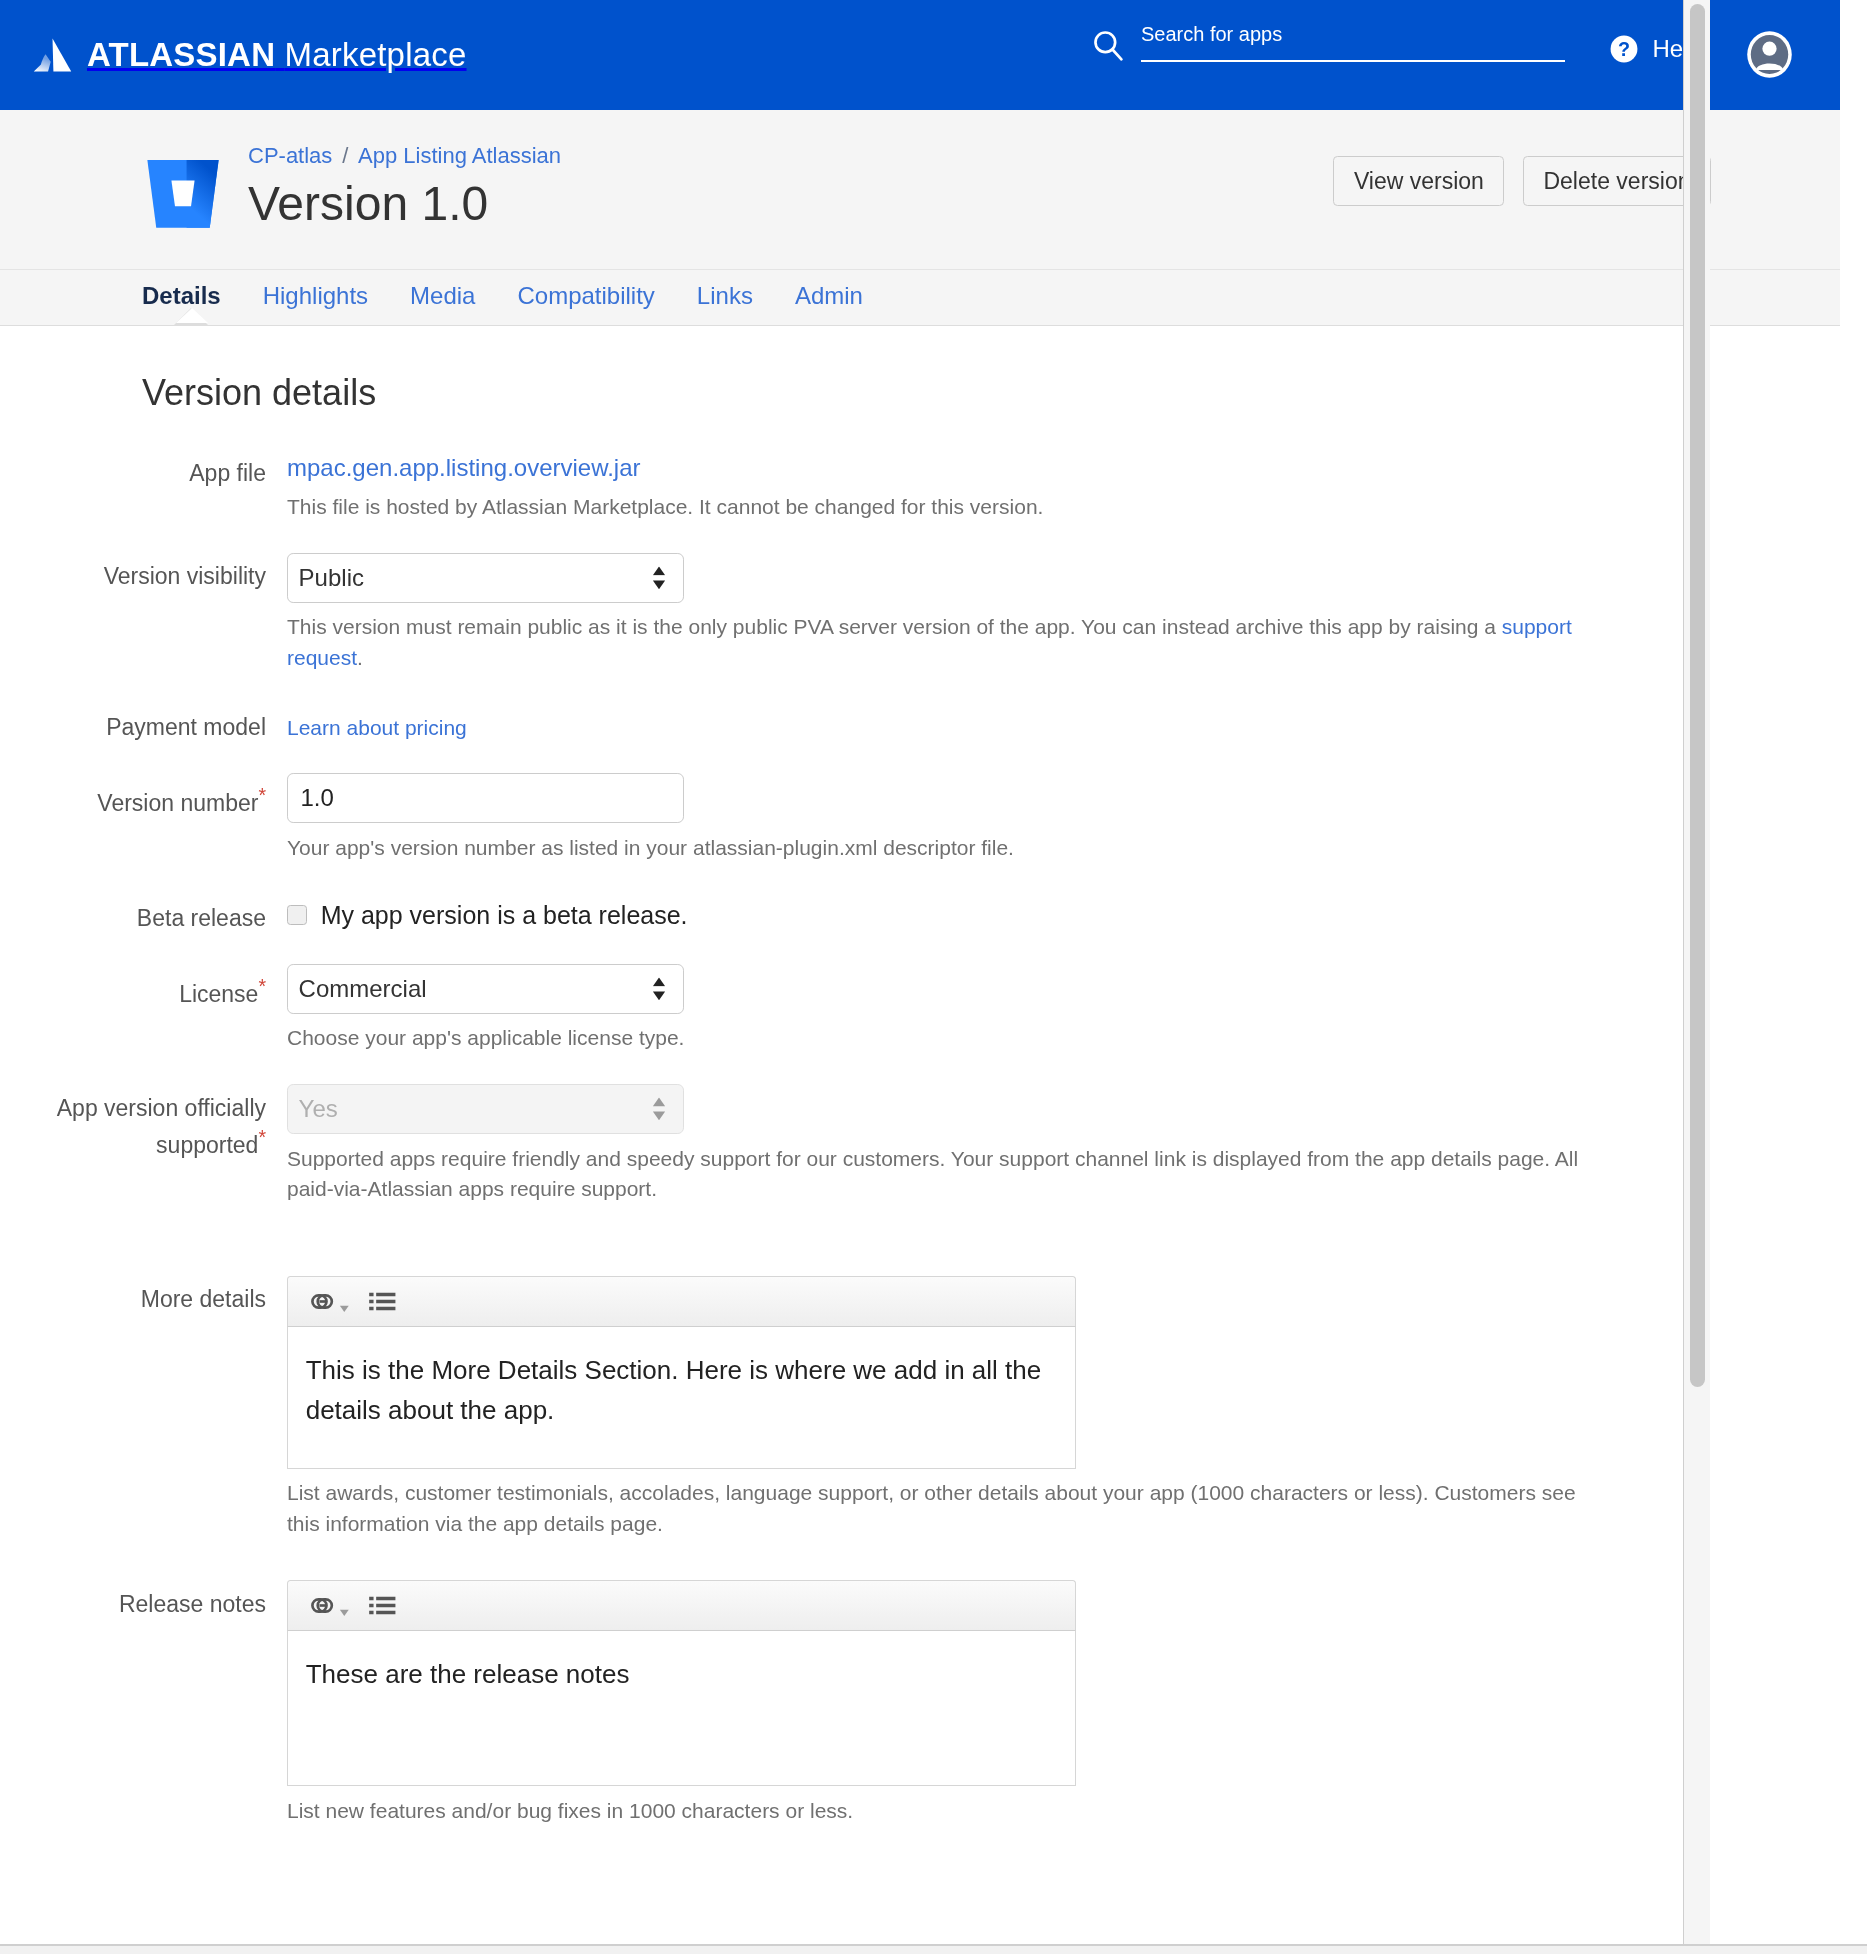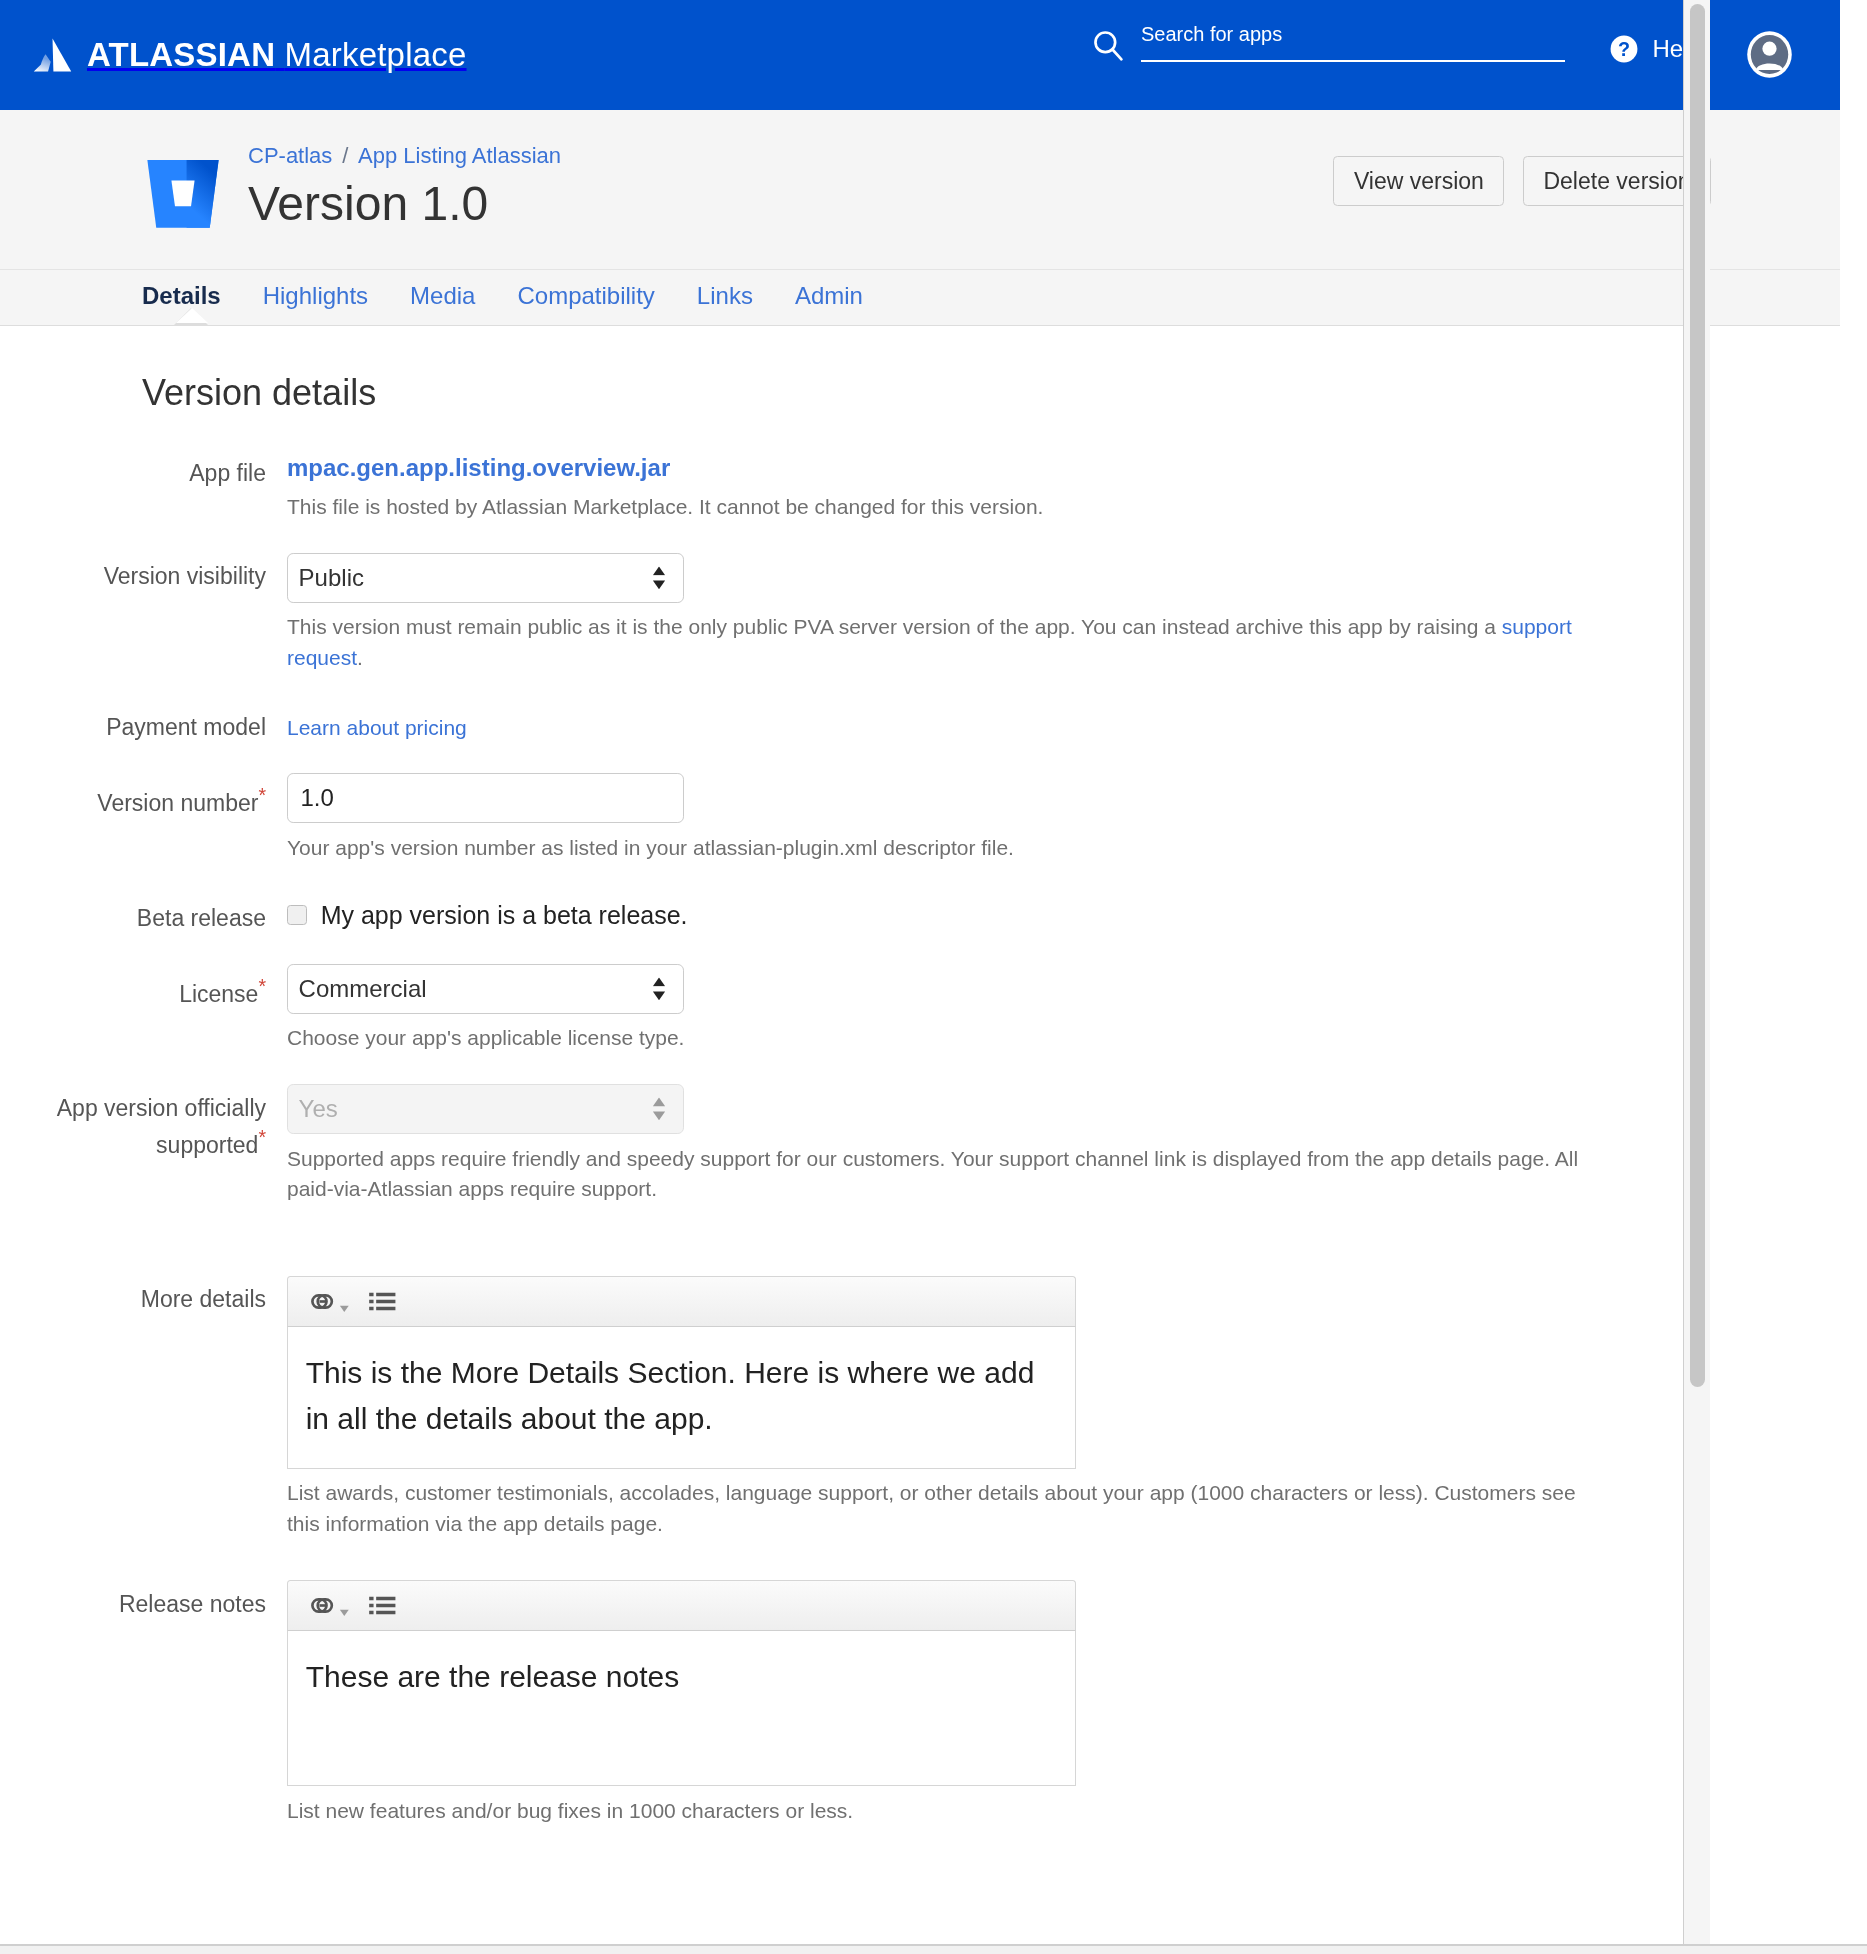--- a/index.html
+++ b/index.html
@@ -252,21 +252,21 @@
     line-height: 1.45;
     margin: 9.8px 0 0 0;
     max-width: 1295px;
   }
   .help a { color: #3b73d6; text-decoration: none; }
   .link-blue { color: #3b73d6; text-decoration: none; font-size: 21px; }
 
   .filename {
     font-size: 24px;
     color: #3b73d6;
-    font-weight: 700;
+    font-weight: 400;
     text-decoration: none;
     display: inline-block;
     padding-top: 5.3px;
   }
 
   select.ui-select {
     width: 397px;
     height: 50px;
     font-size: 24px;
     font-family: "Liberation Sans", sans-serif;
@@ -339,21 +339,21 @@
     gap: 19.5px;
     padding: 0 19.5px;
   }
   .rte-btn { cursor: pointer; display: flex; align-items: flex-end; gap: 1.8px; }
   .rte-body {
     border: 1.8px solid #d6d6d6;
     border-top: none;
     background: #ffffff;
     height: 142px;
     padding: 23px 17.7px 0 17.7px;
-    font-size: 30px;
+    font-size: 26px;
     color: #222222;
     line-height: 1.55;
     overflow: hidden;
     outline: none;
   }
   .rte-tall .rte-body { height: 155px; }
   .row-gap-md { height: 30px; }
   .row-gap-lg { height: 41px; }
 </style>
 </head>

